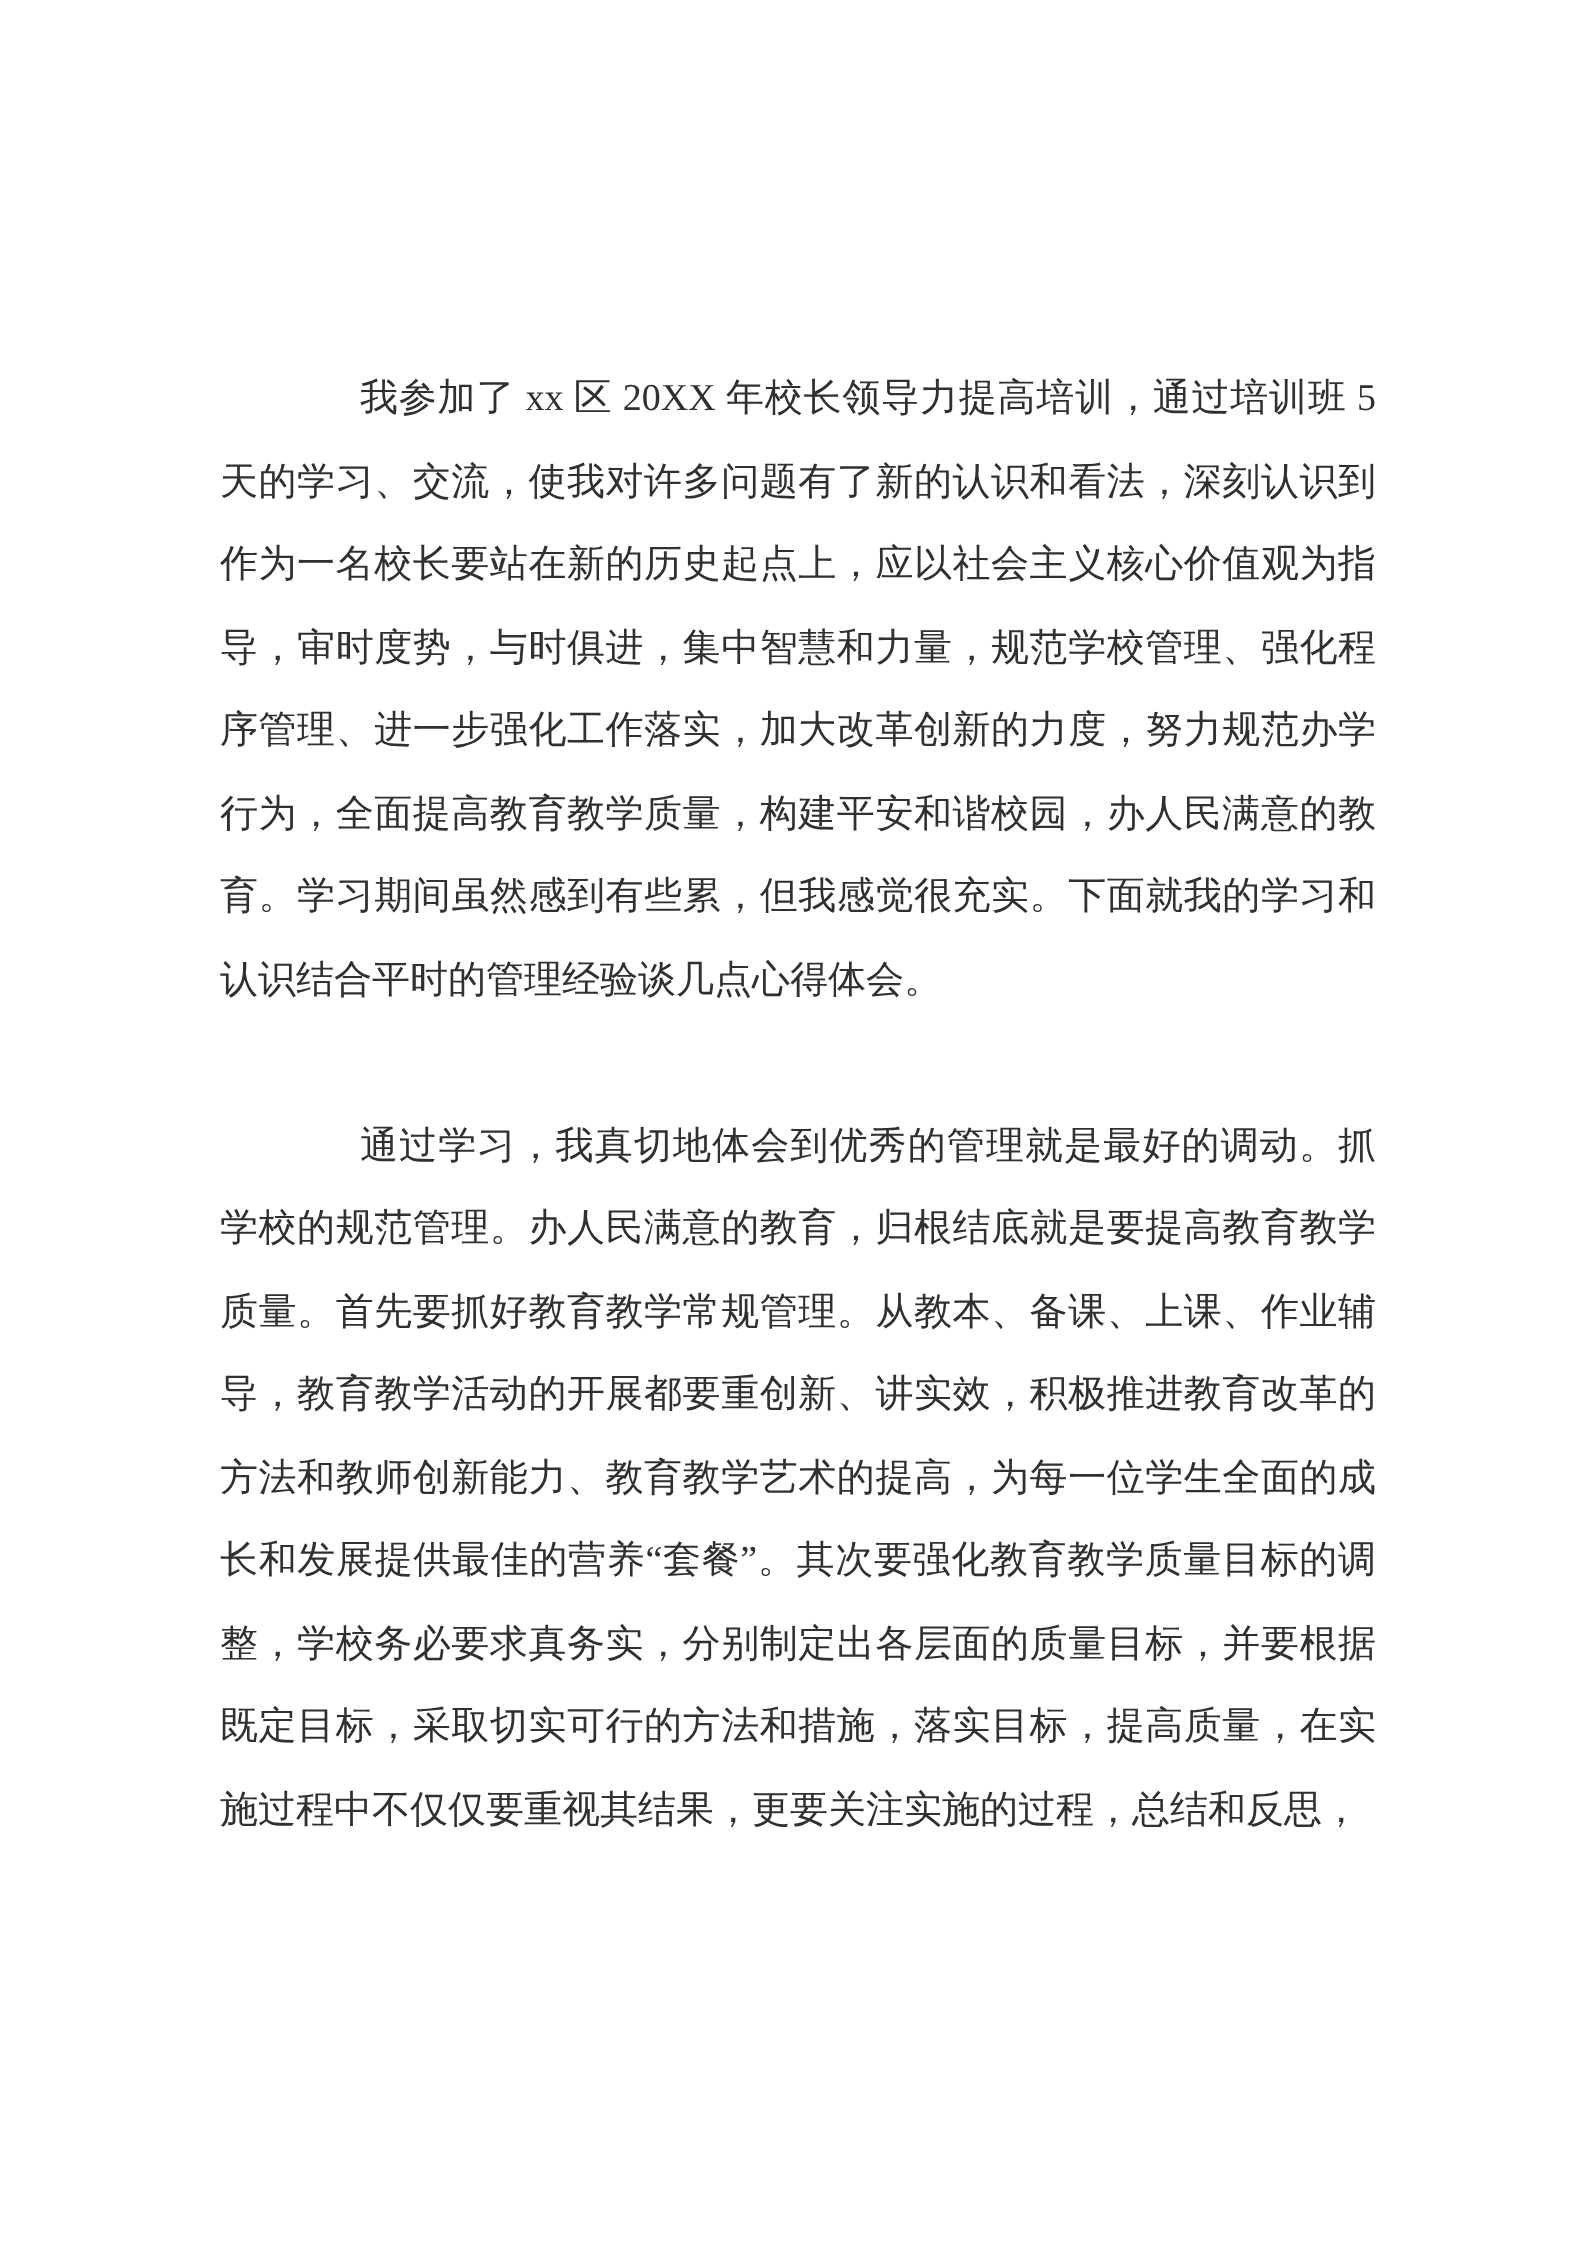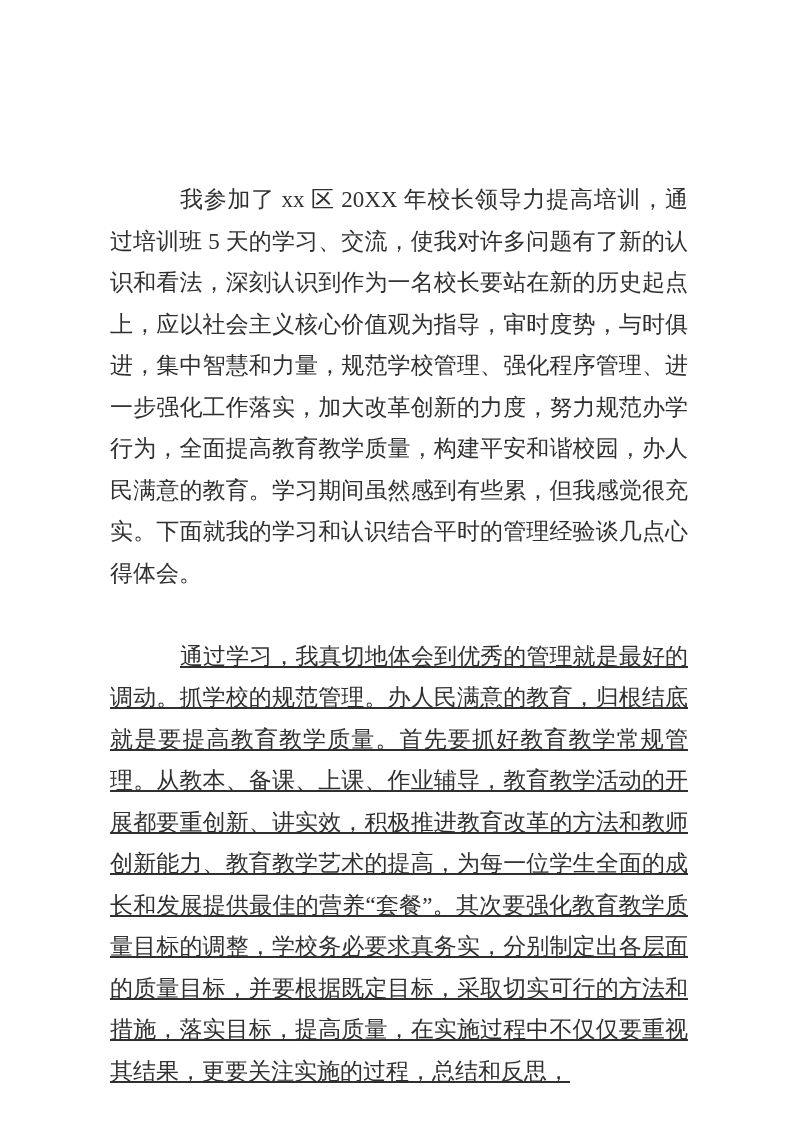--- a/index.html
+++ b/index.html
@@ -13,34 +13,33 @@
     height: 1122px;
     background: #ffffff;
     overflow: hidden;
   }
   .content {
     position: absolute;
     left: 110px;
     top: 179px;
     width: 578px;
     font-family: "Liberation Serif", "DejaVu Serif", serif;
-    font-size: 23px;
+    font-size: 19px;
     line-height: 41.5px;
     color: #303030;
     text-align: justify;
     text-justify: inter-ideograph;
     overflow-wrap: break-word;
   }
   .para {
     margin: 0 0 41.5px 0;
     text-indent: 70px;
   }
   .para:last-child {
     margin-bottom: 0;
-    text-decoration: underline;
   }
 </style>
 </head>
 <body>
 
 <div class="page">
   <div class="content">
     <p class="para">我参加了 xx 区 20XX 年校长领导力提高培训，通过培训班 5 天的学习、交流，使我对许多问题有了新的认识和看法，深刻认识到作为一名校长要站在新的历史起点上，应以社会主义核心价值观为指导，审时度势，与时俱进，集中智慧和力量，规范学校管理、强化程序管理、进一步强化工作落实，加大改革创新的力度，努力规范办学行为，全面提高教育教学质量，构建平安和谐校园，办人民满意的教育。学习期间虽然感到有些累，但我感觉很充实。下面就我的学习和认识结合平时的管理经验谈几点心得体会。</p>
     <p class="para">通过学习，我真切地体会到优秀的管理就是最好的调动。抓学校的规范管理。办人民满意的教育，归根结底就是要提高教育教学质量。首先要抓好教育教学常规管理。从教本、备课、上课、作业辅导，教育教学活动的开展都要重创新、讲实效，积极推进教育改革的方法和教师创新能力、教育教学艺术的提高，为每一位学生全面的成长和发展提供最佳的营养“套餐”。其次要强化教育教学质量目标的调整，学校务必要求真务实，分别制定出各层面的质量目标，并要根据既定目标，采取切实可行的方法和措施，落实目标，提高质量，在实施过程中不仅仅要重视其结果，更要关注实施的过程，总结和反思，</p>
   </div>

